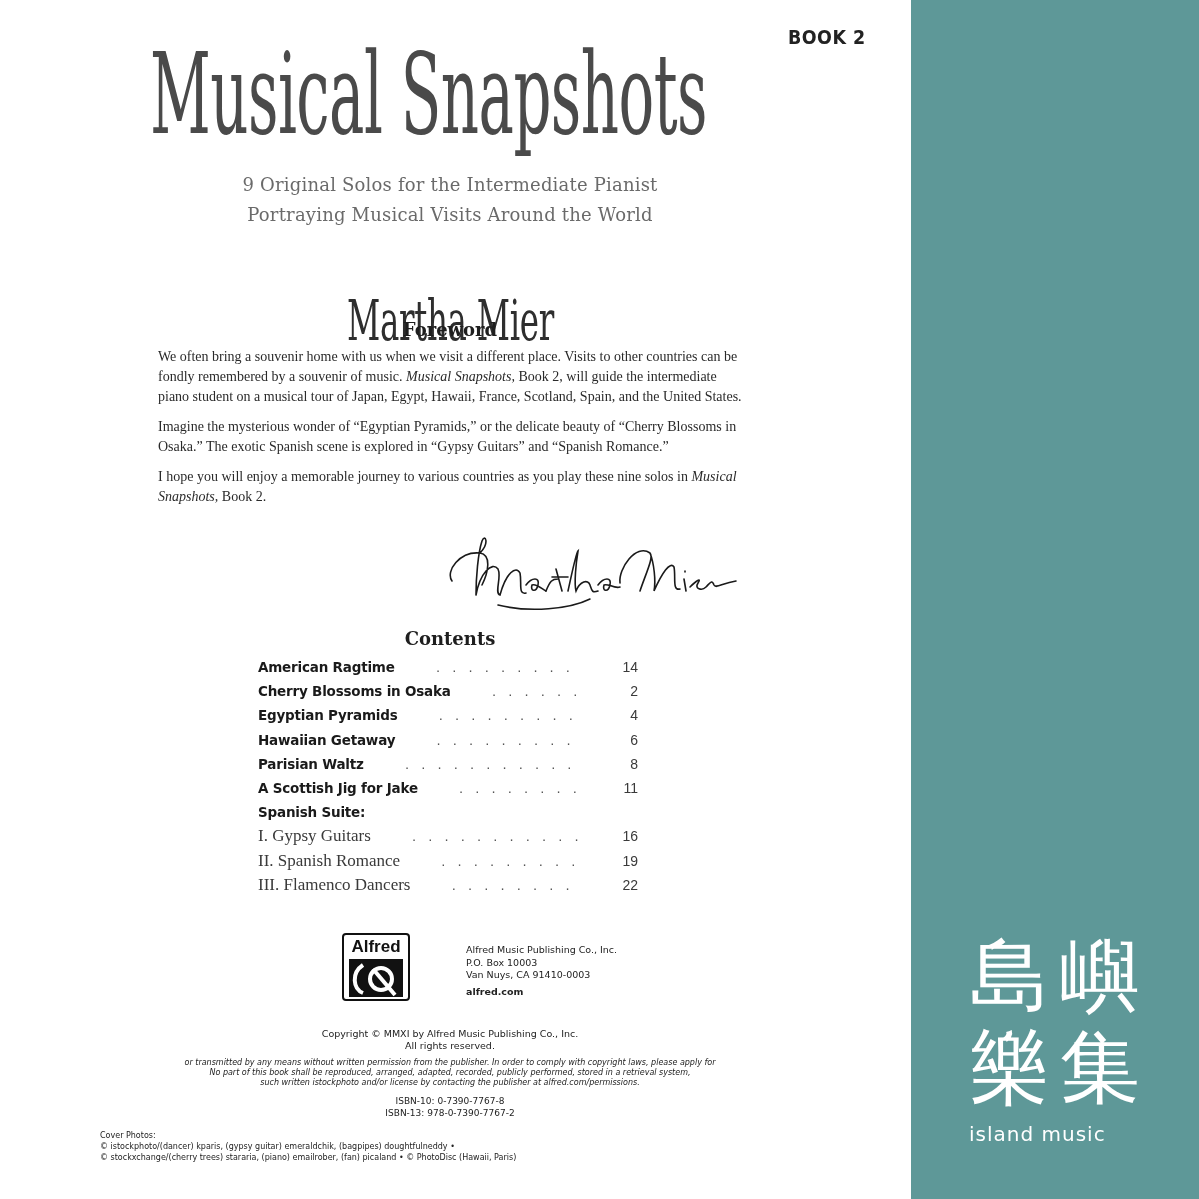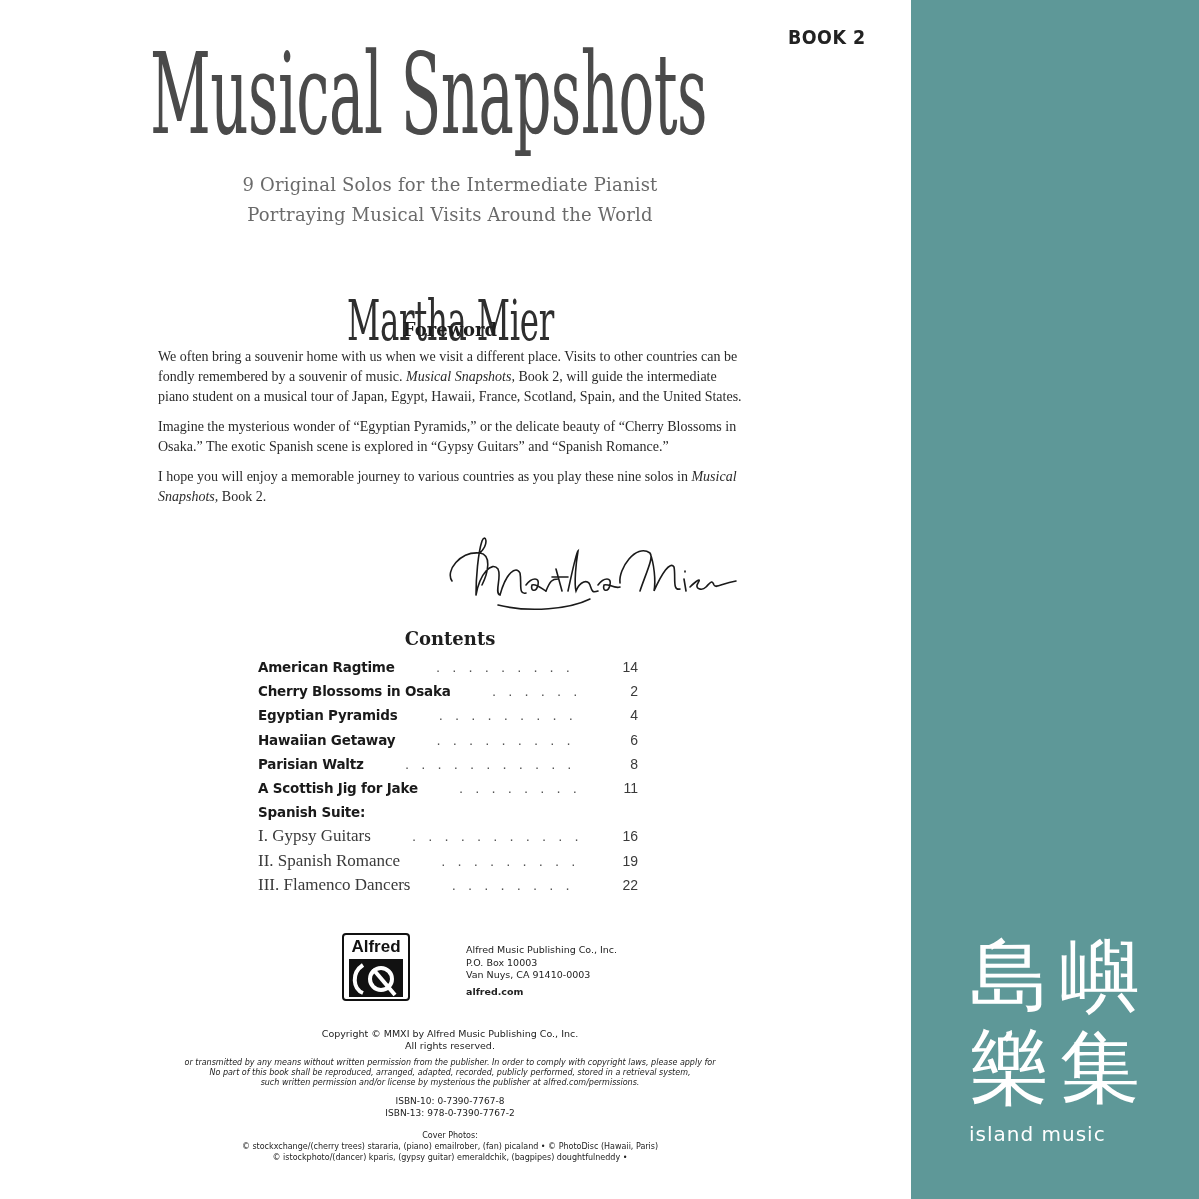--- a/index.html
+++ b/index.html
@@ -95,21 +95,21 @@
     }
     .legal {
       position: absolute; left: 140px; top: 1058px; width: 620px; text-align: center;
       font-family: "DejaVu Sans", sans-serif; font-style: italic; font-size: 8px; line-height: 10px; color: #222;
     }
     .isbn {
       position: absolute; left: 140px; top: 1095px; width: 620px; text-align: center;
       font-family: "DejaVu Sans", sans-serif; font-size: 9px; line-height: 12px; color: #222;
     }
     .photo-credits {
-      position: absolute; left: 100px; top: 1130px; width: 700px; text-align: center;
+      position: absolute; left: 100px; top: 1130px; width: 700px; text-align: left;
       font-family: "DejaVu Sans", sans-serif; font-size: 8px; line-height: 11px; color: #222;
     }
 
     .brand-block { position: absolute; left: 963px; top: 930px; width: 190px; height: 220px; }
     .brand-chars {
       display: grid; grid-template-columns: 1fr 1fr; grid-template-rows: 92px 92px;
       width: 180px; height: 184px; margin-left: 2px;
     }
     .brand-char {
       color: #ffffff; font-family: "DejaVu Sans", sans-serif; font-size: 80px; line-height: 92px;
@@ -227,32 +227,32 @@
   </div>
 
   <div class="copyright">
     <div>Copyright © MMXI by Alfred Music Publishing Co., Inc.</div>
     <div>All rights reserved.</div>
   </div>
 
   <div class="legal">
     <div>or transmitted by any means without written permission from the publisher. In order to comply with copyright laws, please apply for</div>
     <div>No part of this book shall be reproduced, arranged, adapted, recorded, publicly performed, stored in a retrieval system,</div>
-    <div>such written permission and/or license by mysterious the publisher at alfred.com/permissions.</div>
+    <div>such written istockphoto and/or license by contacting the publisher at alfred.com/permissions.</div>
   </div>
 
   <div class="isbn">
     <div>ISBN-10: 0-7390-7767-8</div>
     <div>ISBN-13: 978-0-7390-7767-2</div>
   </div>
 
   <div class="photo-credits">
     <div>Cover Photos:</div>
+    <div>© istockphoto/(dancer) kparis, (gypsy guitar) emeraldchik, (bagpipes) doughtfulneddy •</div>
     <div>© stockxchange/(cherry trees) stararia, (piano) emailrober, (fan) picaland • © PhotoDisc (Hawaii, Paris)</div>
-    <div>© istockphoto/(dancer) kparis, (gypsy guitar) emeraldchik, (bagpipes) doughtfulneddy •</div>
   </div>
 </div>
 
 <div class="side-panel">
 </div>
 
 <div class="brand-block">
   <div class="brand-chars">
     <div class="brand-char">島</div>
     <div class="brand-char">嶼</div>

